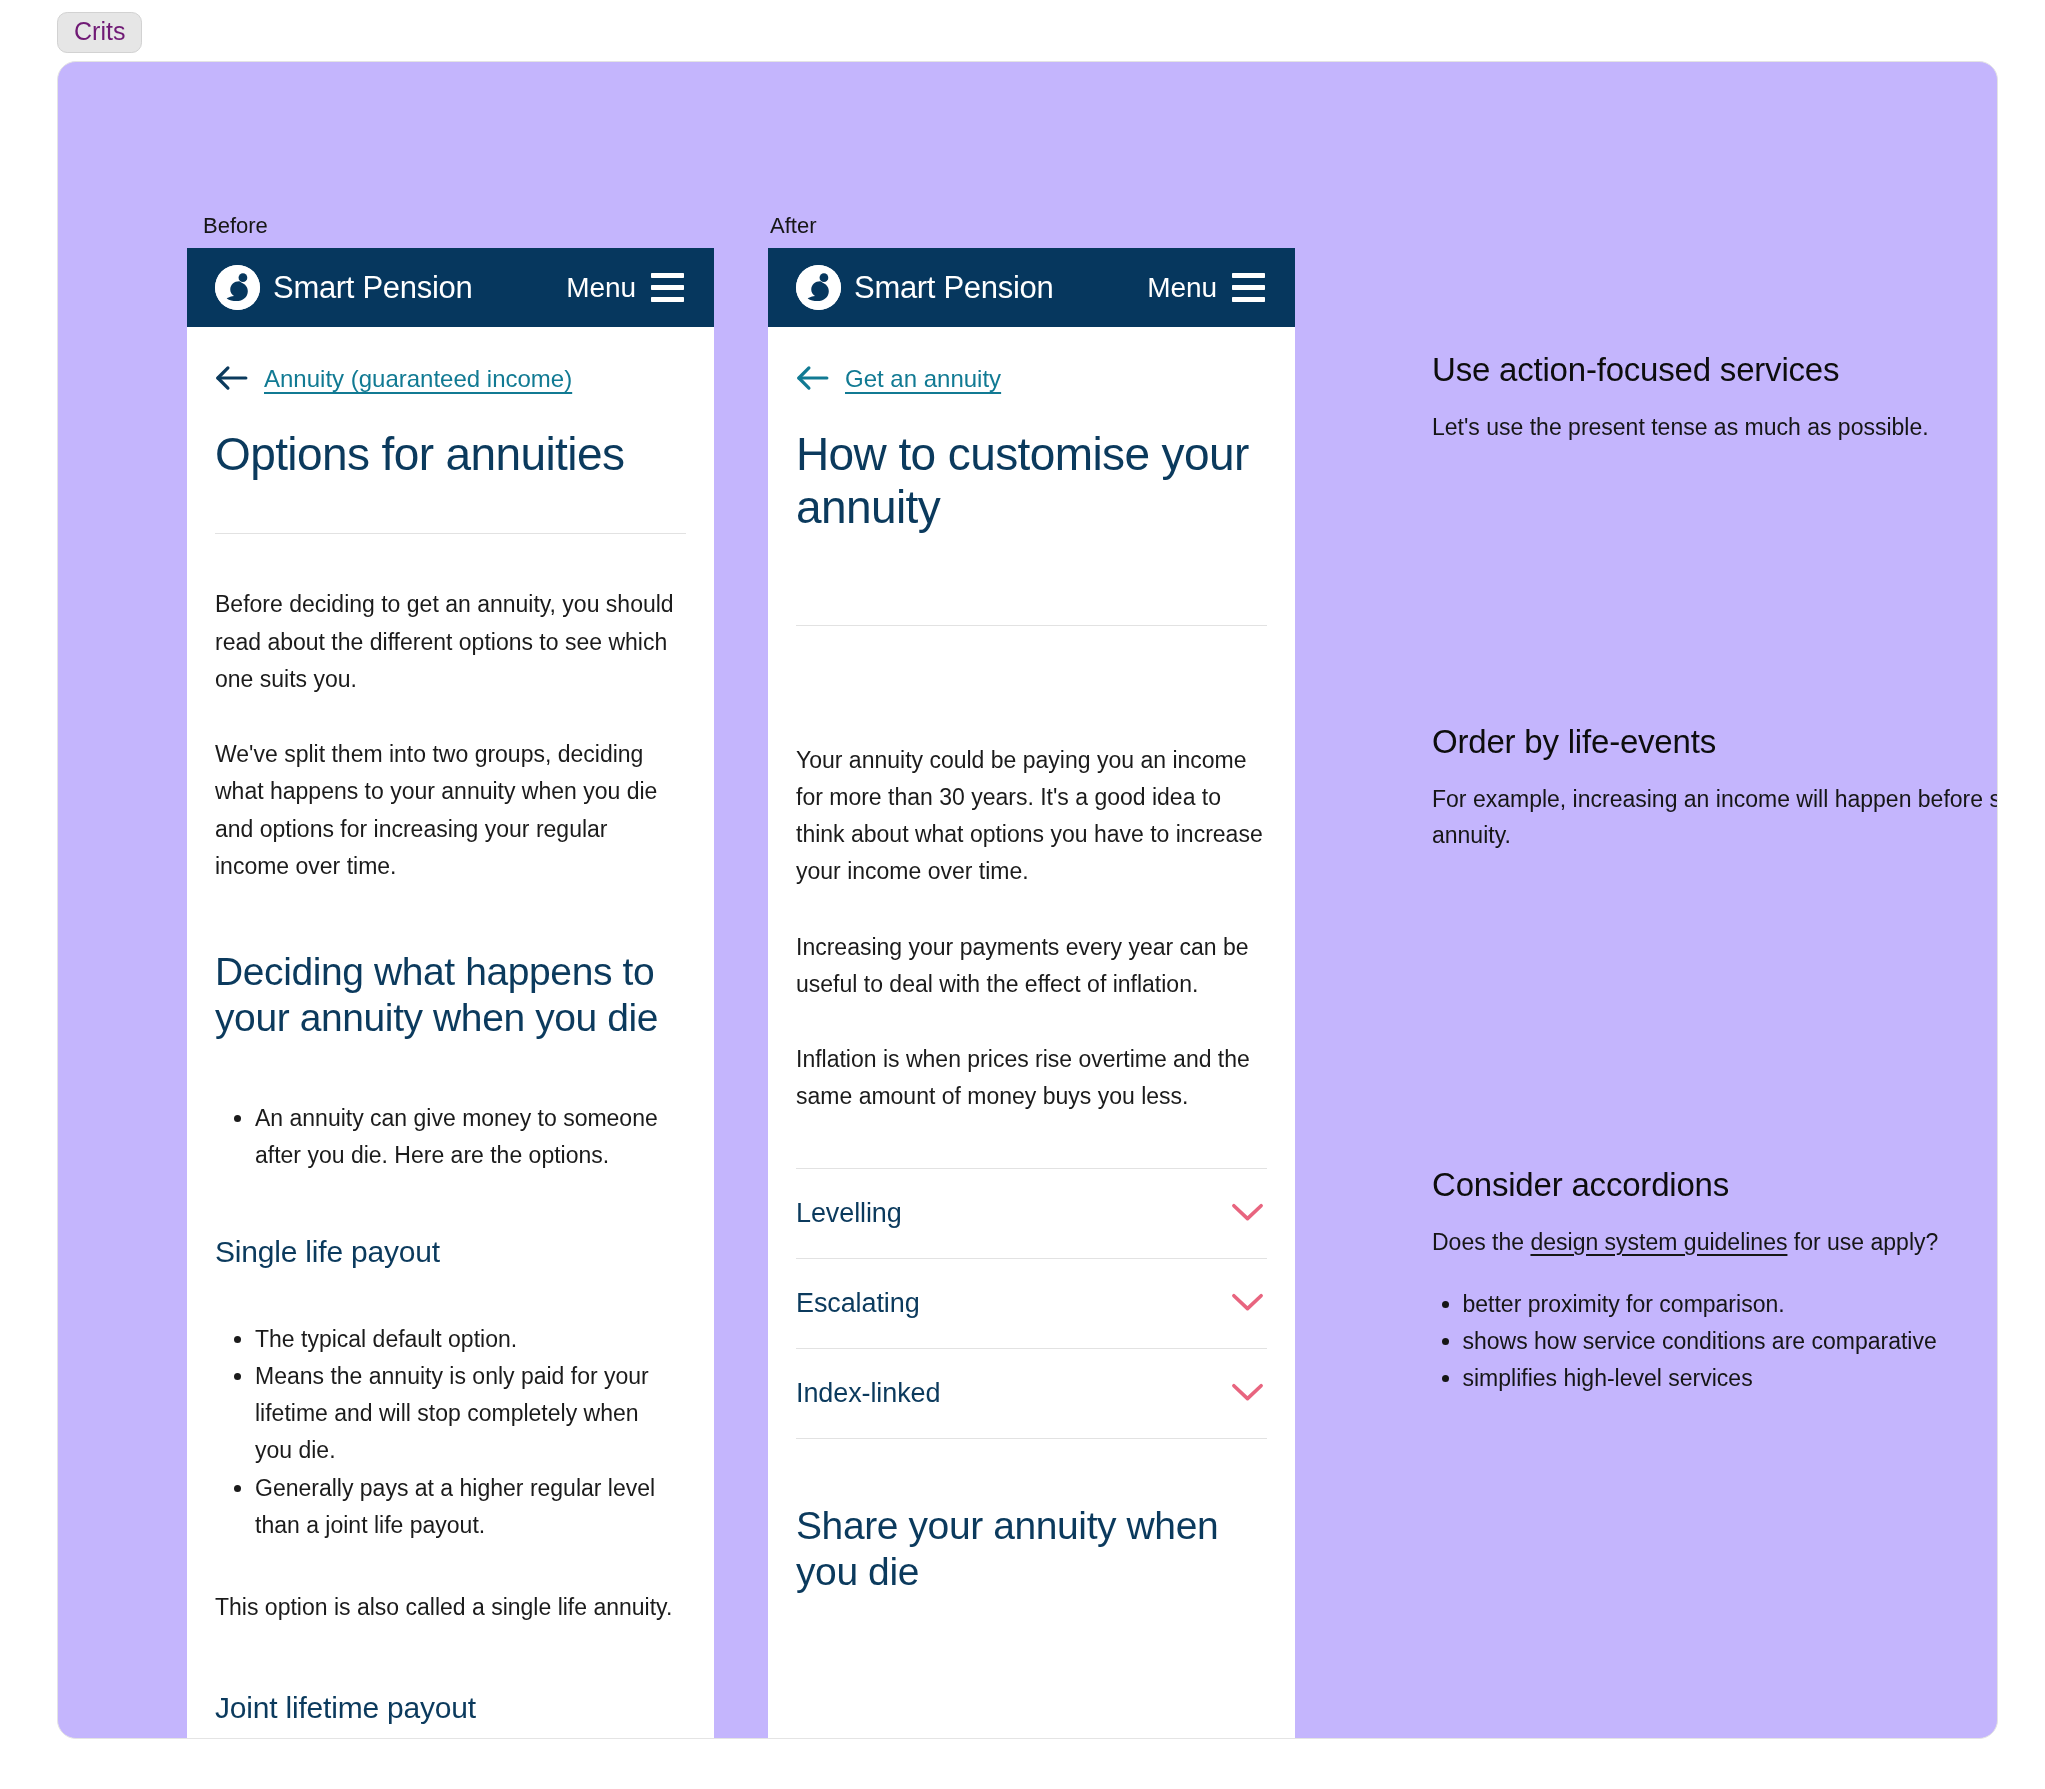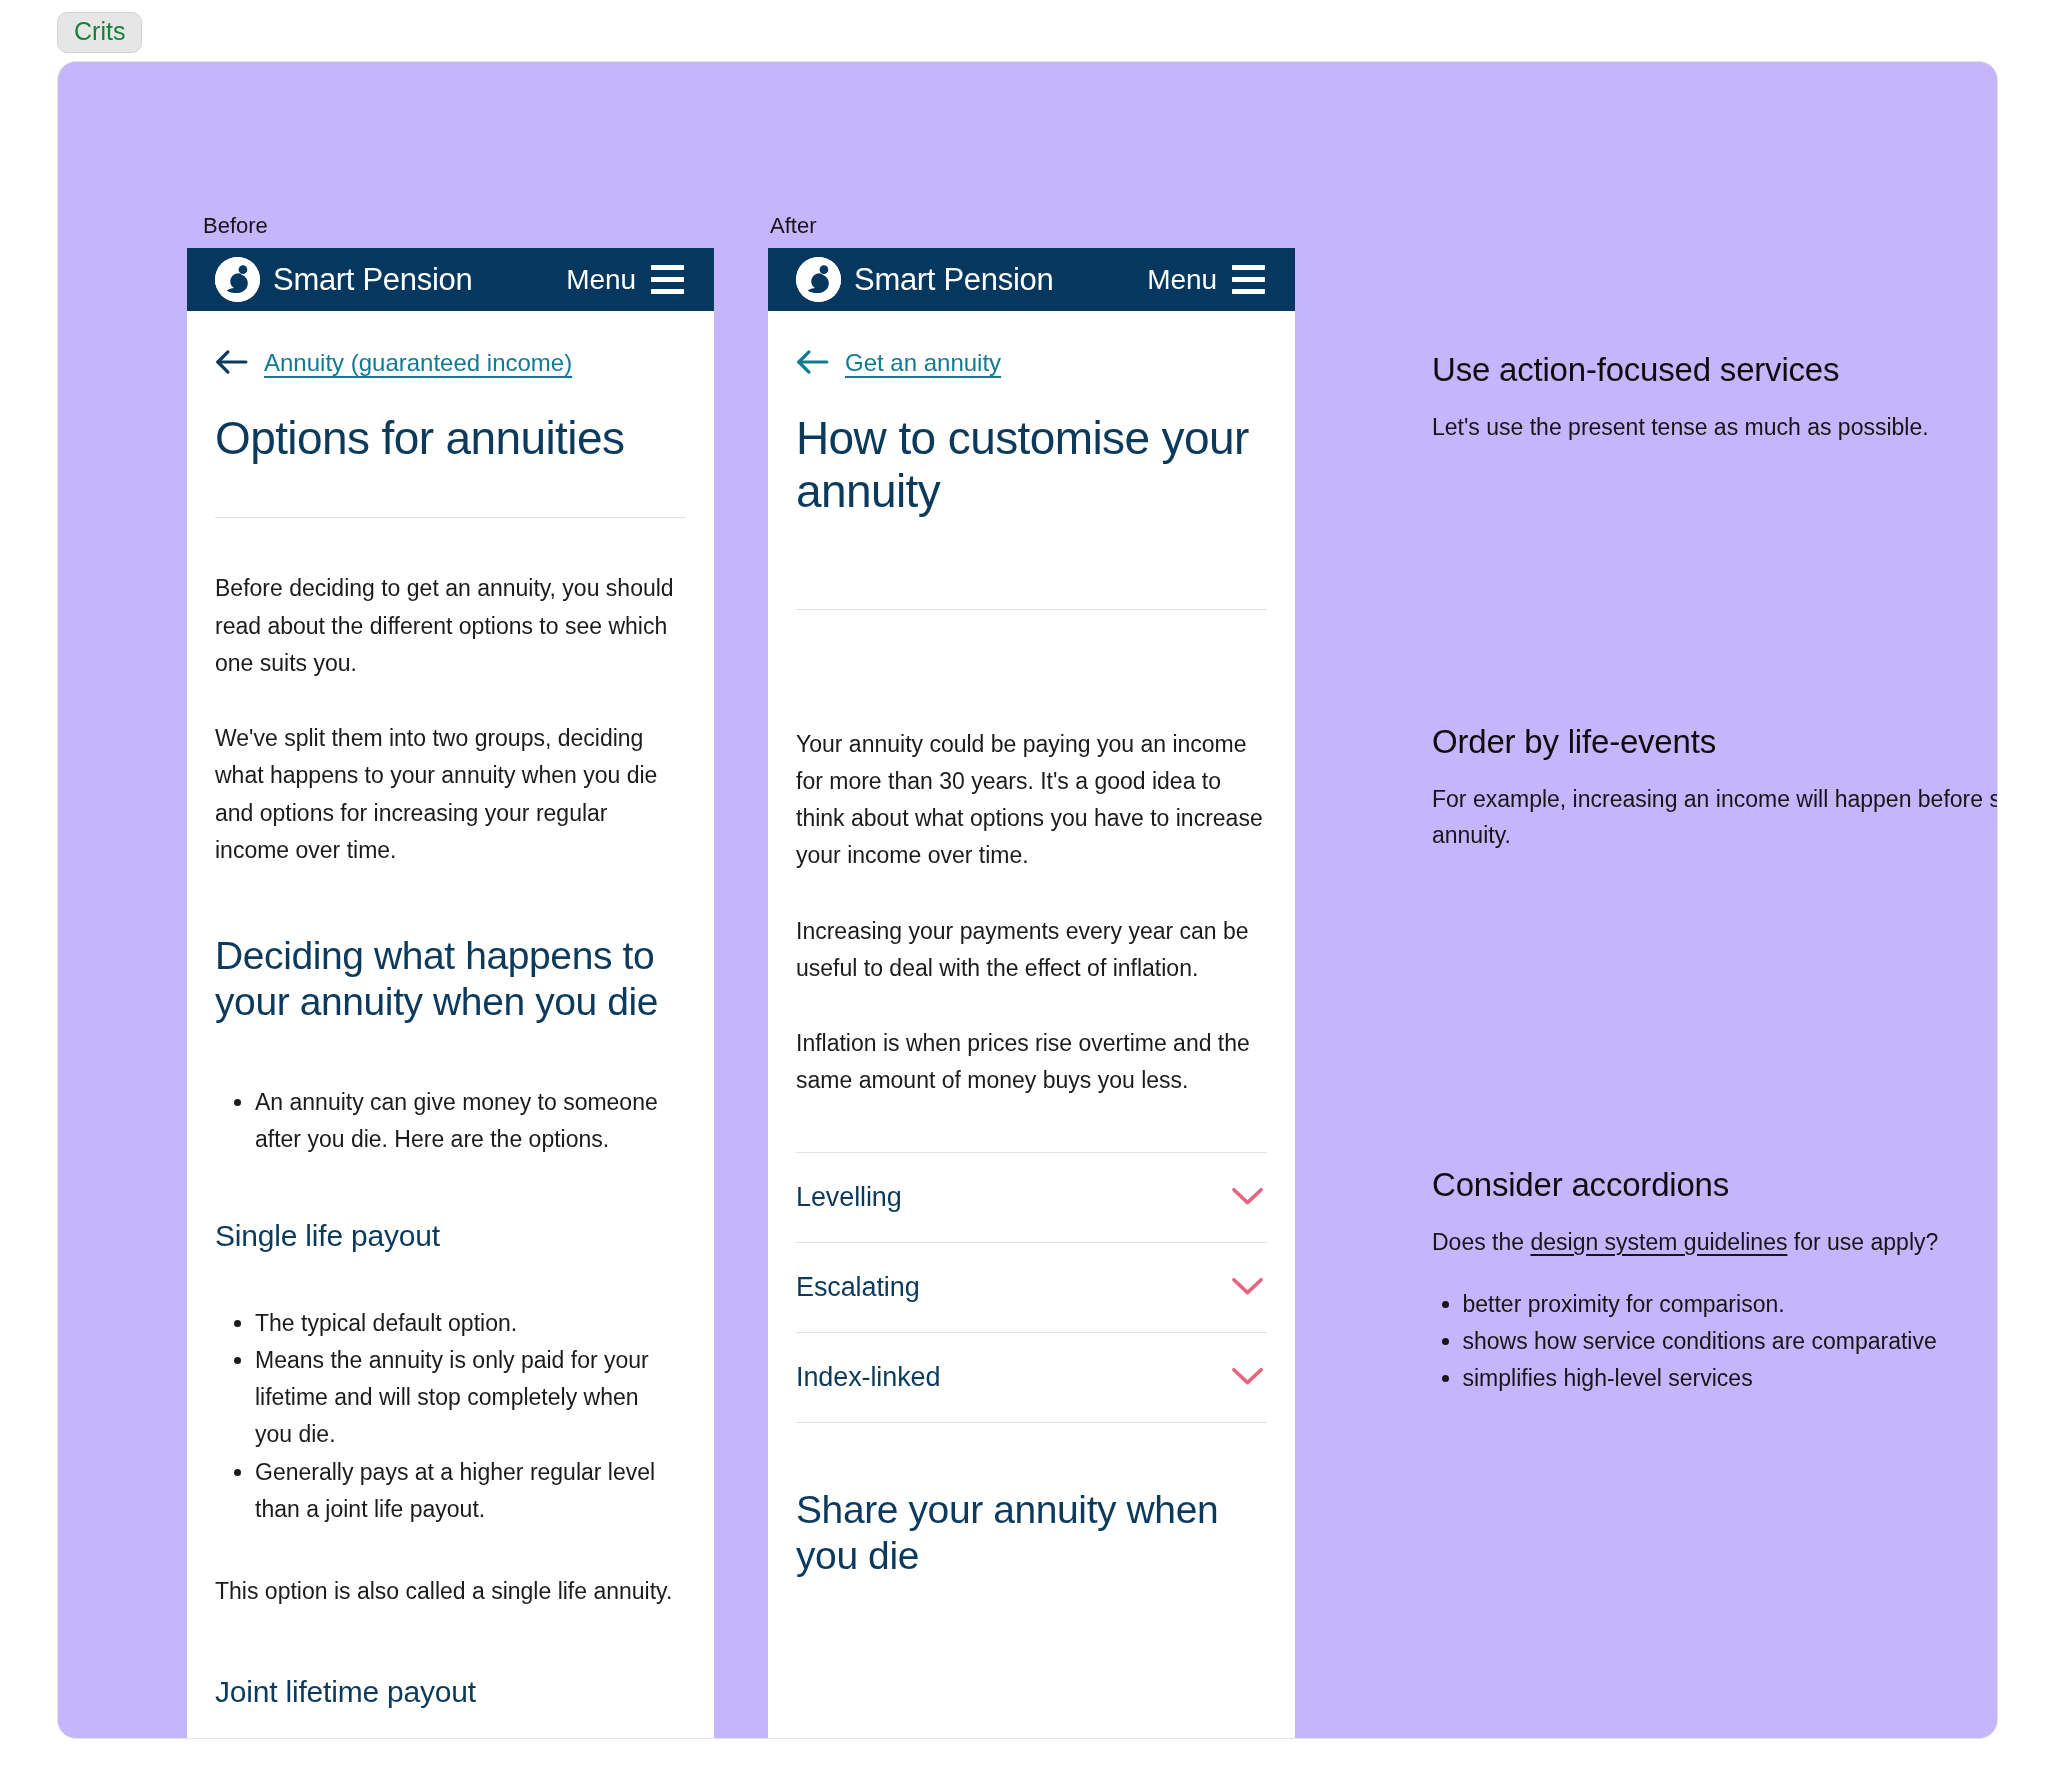--- a/index.html
+++ b/index.html
@@ -20,21 +20,21 @@
   
   .crit-chip {
     position: absolute;
     left: 57px;
     top: 11.6px;
     background: #e6e6e6;
     border: 0.7px solid #d2d2d2;
     border-radius: 10.2px;
     padding: 6.5px 16px 8px;
     font-size: 25px;
-    color: #15803d;
+    color: #701a75;
     line-height: 1;
   }
 
   
   .canvas-frame {
     position: absolute;
     left: 57px;
     top: 61px;
     width: 1941px;
     height: 1678px;
@@ -59,21 +59,21 @@
   .phone {
     position: absolute;
     background: #ffffff;
     overflow: hidden;
   }
   .phone-before { left: 129px; top: 186px; width: 527px; height: 1533px; }
   .phone-after  { left: 710px; top: 186px; width: 527px; height: 1568px; }
 
   
   .brandbar {
-    height: 63px;
+    height: 79px;
     background: #06375e;
     display: flex;
     align-items: center;
     padding: 0 30.5px 0 28px;
     box-sizing: border-box;
   }
   .brand-left {
     display: flex;
     align-items: center;
     gap: 13px;

